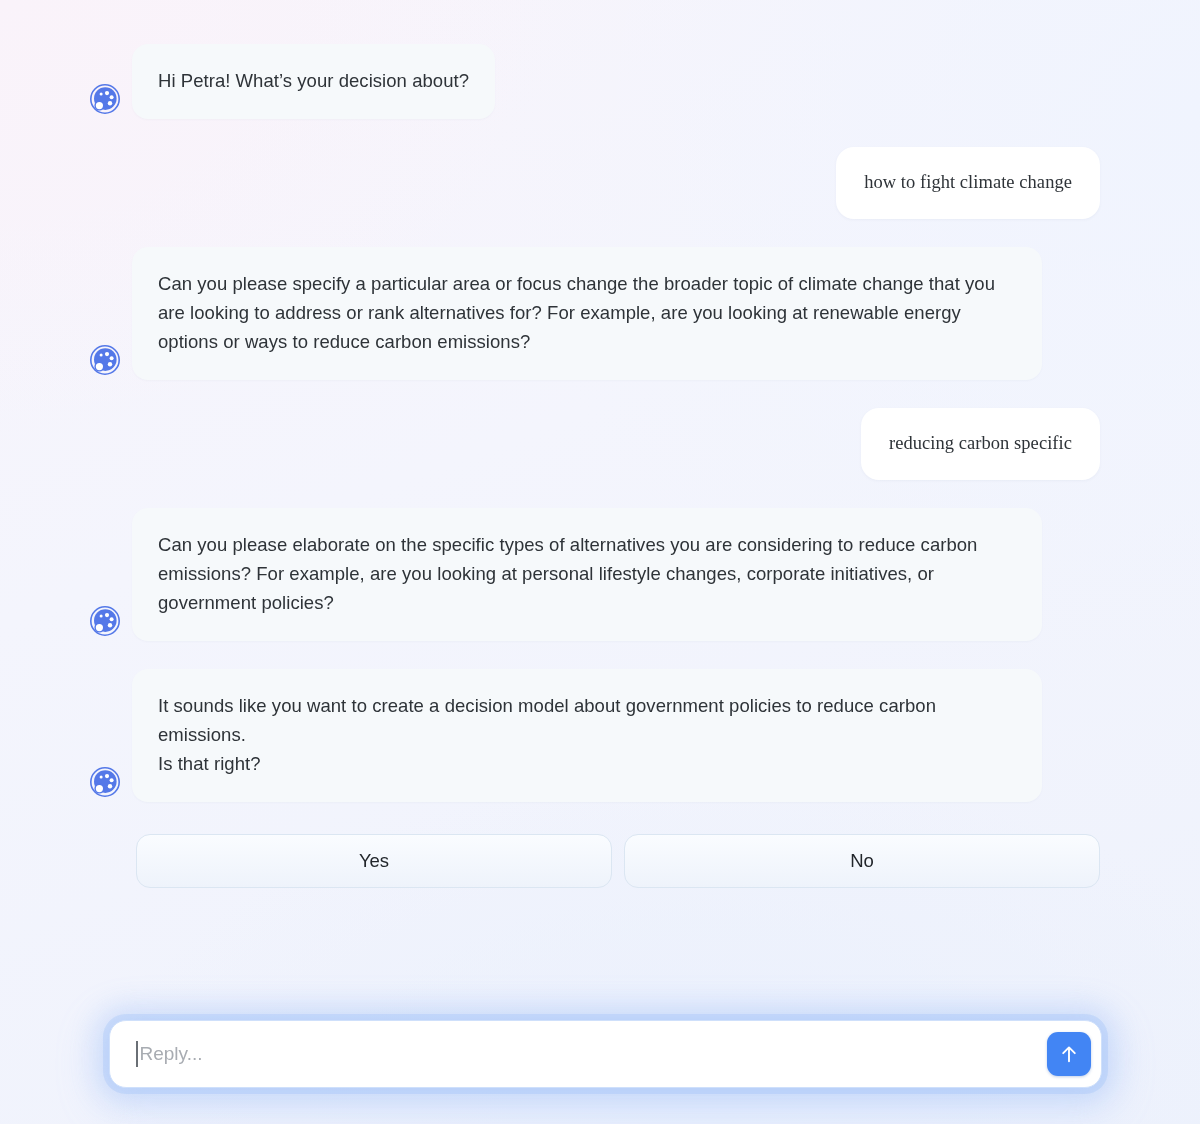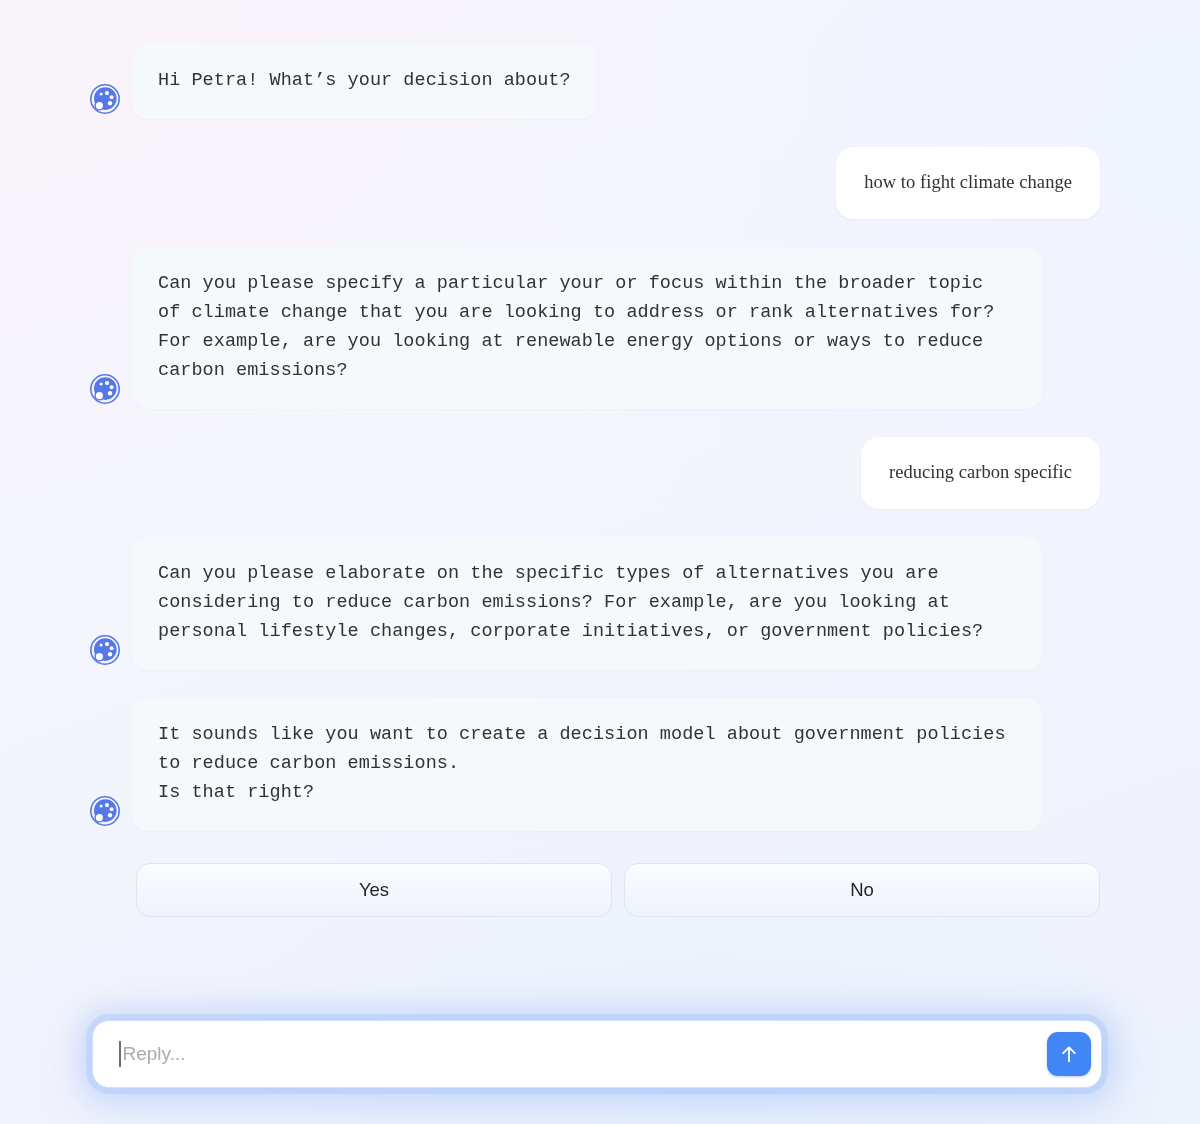--- a/index.html
+++ b/index.html
@@ -35,21 +35,21 @@
     padding: 44px 100px 0 88px;
     box-sizing: border-box;
     overflow: hidden;
   }
 
   .msg-row {
     display: flex;
     align-items: flex-end;
     margin-bottom: 28px;
   }
-  .msg-row.assistant { justify-content: flex-start; font-family: Liberation Mono, monospace; }
+  .msg-row.assistant { justify-content: flex-start; }
   .msg-row.user { justify-content: flex-end; font-family: Liberation Serif, serif; }
 
   
   .avatar {
     width: 34px;
     height: 34px;
     flex: 0 0 34px;
     margin-right: 10px;
     margin-bottom: 2px;
     position: relative;
@@ -100,21 +100,21 @@
     display: flex;
     align-items: center;
     justify-content: center;
     cursor: pointer;
     padding: 0;
   }
 
   
   .composer-wrap {
     position: absolute;
-    left: 0;
+    left: 17px;
     right: 0;
     bottom: 0;
     height: 116px;
     padding: 12px 98px 36px 92px;
     box-sizing: border-box;
   }
   .composer {
     position: relative;
     height: 68px;
     background: #ffffff;
@@ -195,21 +195,21 @@
         <svg viewBox="0 0 34 34" xmlns="http://www.w3.org/2000/svg">
           <circle cx="17" cy="16" r="14.2" fill="none" stroke="#5478e8" stroke-width="1.6"></circle>
           <circle cx="17.3" cy="15.6" r="11.3" fill="#5478e8"></circle>
           <circle cx="13.1" cy="11.0" r="1.5" fill="#ffffff"></circle>
           <circle cx="19.0" cy="10.1" r="2.1" fill="#ffffff"></circle>
           <circle cx="23.6" cy="14.2" r="2.0" fill="#ffffff"></circle>
           <circle cx="22.0" cy="20.3" r="2.2" fill="#ffffff"></circle>
           <circle cx="11.4" cy="22.6" r="4.3" fill="#ffffff" stroke="#5478e8" stroke-width="1.4"></circle>
         </svg>
       </span>
-      <div class="bubble assistant">Can you please specify a particular your or focus within the broader topic of climate change that you are looking to address or rank alternatives for? For example, are you looking at renewable energy options or ways to reduce carbon emissions?</div>
+      <div class="bubble assistant">Can you please specify a particular area or focus change the broader topic of climate change that you are looking to address or rank alternatives for? For example, are you looking at renewable energy options or ways to reduce carbon emissions?</div>
     </div>
 
     <div class="msg-row user">
       <div class="bubble user">reducing carbon specific</div>
     </div>
 
     <div class="msg-row assistant">
       <span class="avatar">
         <svg viewBox="0 0 34 34" xmlns="http://www.w3.org/2000/svg">
           <circle cx="17" cy="16" r="14.2" fill="none" stroke="#5478e8" stroke-width="1.6"></circle>

